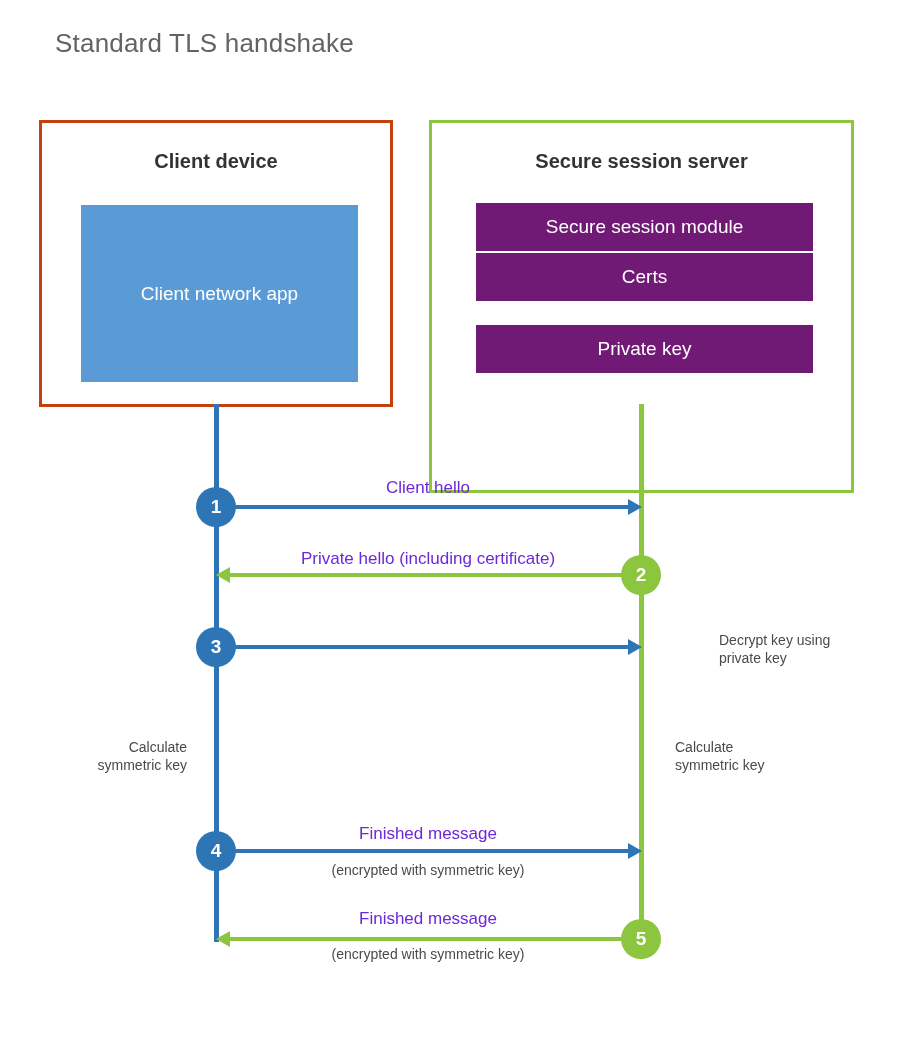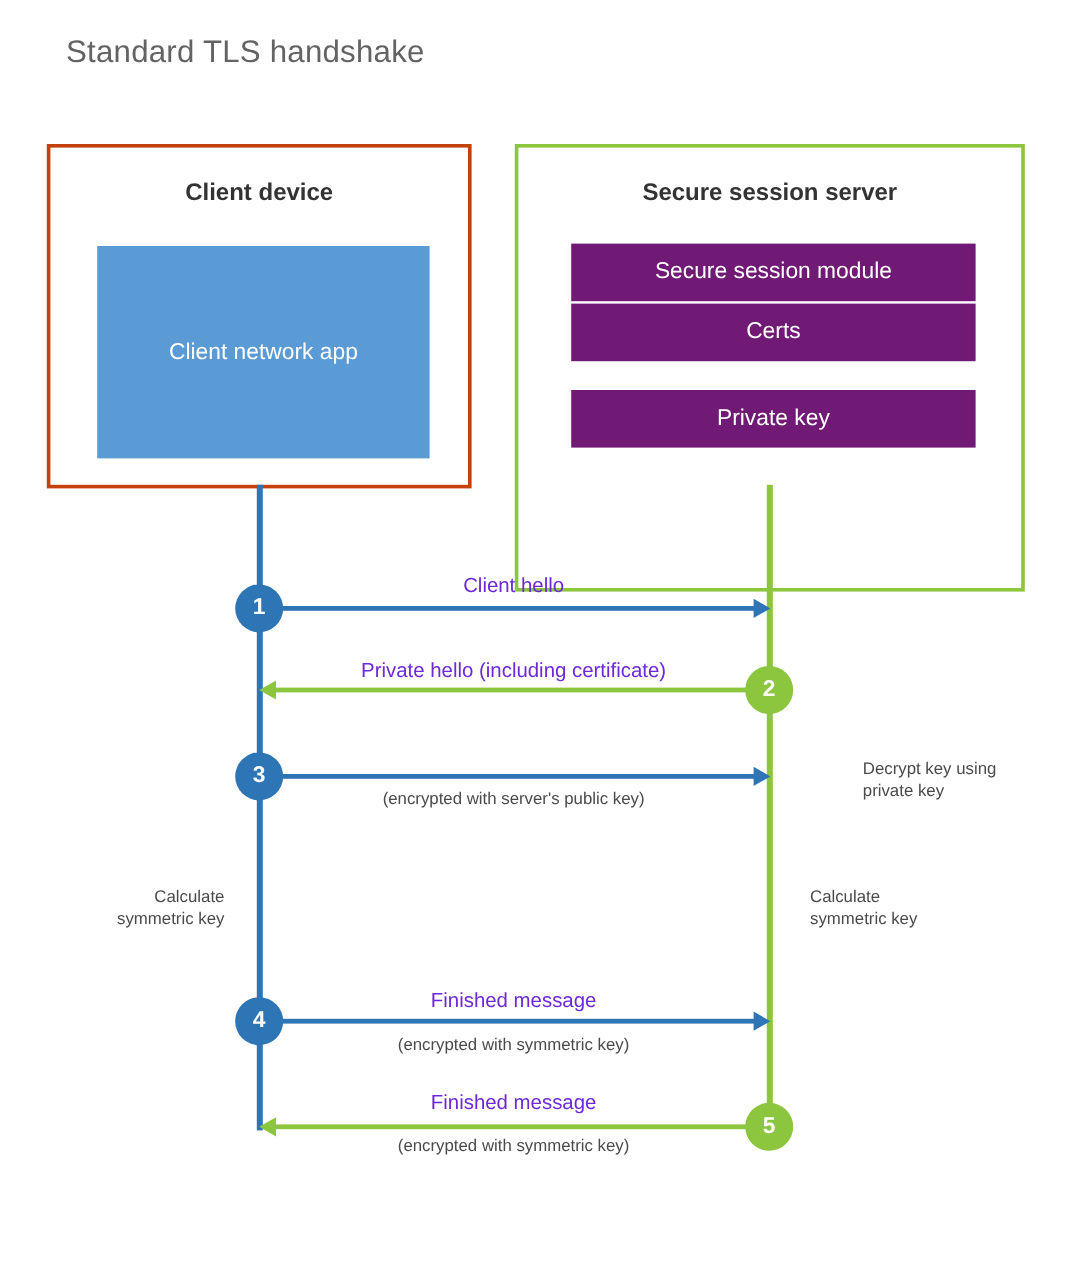--- a/index.html
+++ b/index.html
@@ -207,21 +207,20 @@
   <div class="msg-label" style="left:216px; top:478px; width:424px;">Client hello</div>
   <div class="step-circle blue" style="left:196px; top:487px;">1</div>
 
   <div class="msg-line green" style="left:222px; top:573px; width:400px;"></div>
   <div class="arrow-head left-green" style="left:216px; top:567px;"></div>
   <div class="msg-label" style="left:216px; top:549px; width:424px;">Private hello (including certificate)</div>
   <div class="step-circle green" style="left:621px; top:555px;">2</div>
 
   <div class="msg-line blue" style="left:216px; top:645px; width:414px;"></div>
   <div class="arrow-head right-blue" style="left:628px; top:639px;"></div>
-  <div class="msg-sublabel" style="left:216px; top:657px; width:424px;">(encrypted with server's public key)</div>
   <div class="step-circle blue" style="left:196px; top:627px;">3</div>
 
   <div class="side-note left-align" style="left:675px; top:631px; width:180px; white-space:pre-line;margin-left:44px;">Decrypt key using
 private key</div>
 
   <div class="side-note right-align" style="left:20px; top:738px; width:167px; white-space:pre-line;">Calculate
 symmetric key</div>
   <div class="side-note left-align" style="left:675px; top:738px; width:180px; white-space:pre-line;">Calculate
 symmetric key</div>
 

